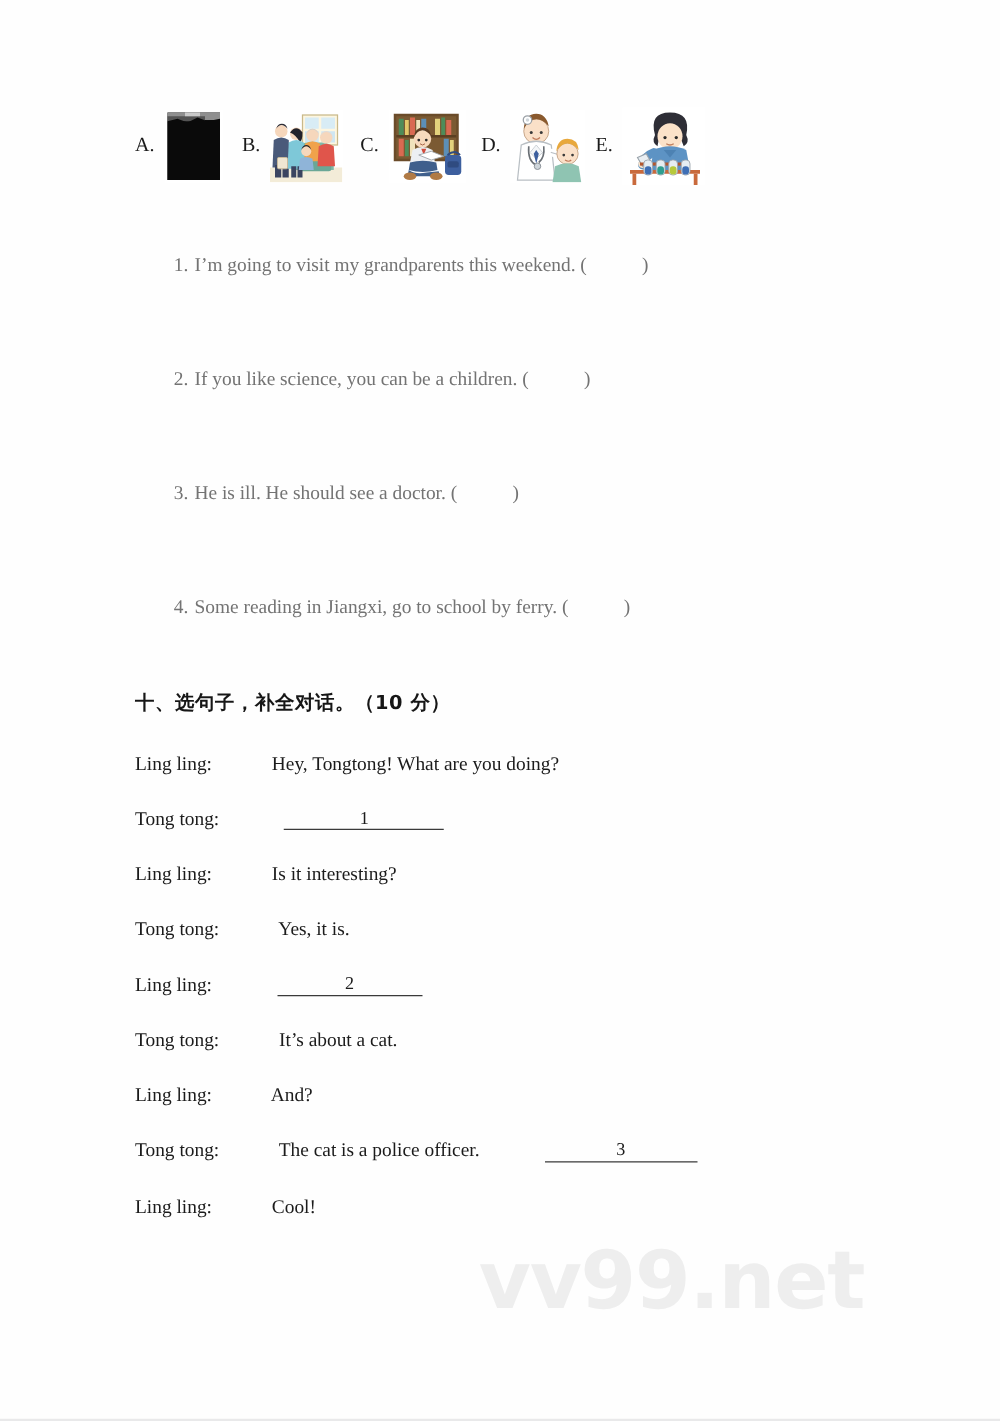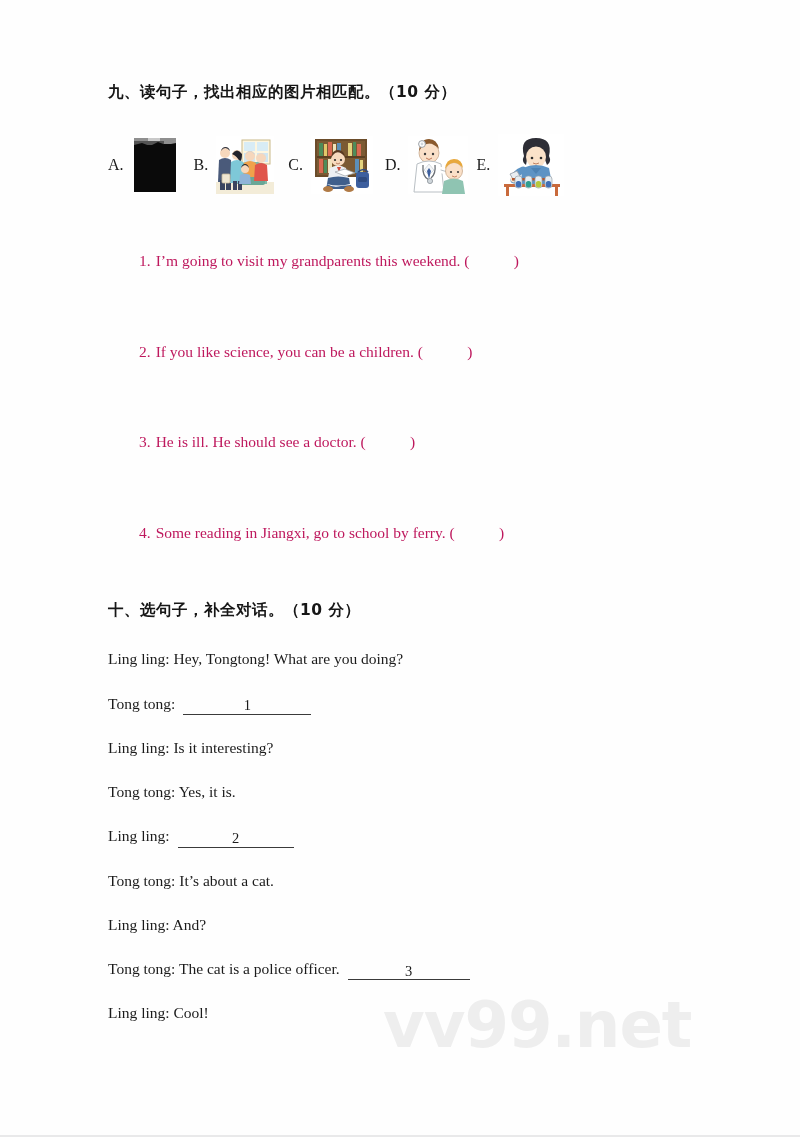--- a/index.html
+++ b/index.html
@@ -82,39 +82,40 @@
   .sentence-list {
     margin: 0;
     padding: 0;
     list-style: none;
   }
   .sentence-item {
     font-size: 15.5px;
     line-height: 1.5;
     margin-bottom: 21px;
     white-space: pre;
-    color: #be185d;
+    color: #737373;
   }
   .sentence-num { margin-right: 5px; }
   .sentence-paren { letter-spacing: 0.5px; }
 
   
   .dialogue {
     margin: 0;
     padding: 0;
     list-style: none;
   }
   .dialogue-line {
     font-size: 15.5px;
     line-height: 1.5;
     margin-bottom: 21px;
     color: #1b1b1b;
     display: flex;
-    align-items: flex-end;
+    align-items: center;
     flex-wrap: nowrap;
+    gap: 44px;
   }
   .speaker { white-space: pre; }
   .utterance { white-space: pre; }
   .blank {
     display: inline-block;
     position: relative;
     border-bottom: 1.3px solid #3a3a3a;
     text-align: center;
     font-size: 14.5px;
     margin-left: 8px;
@@ -139,21 +140,20 @@
     white-space: pre;
   }
 </style>
 </head>
 <body>
 
 <div class="page">
 
   <div class="content">
 
-    <h2 class="section-heading heading-nine">九、读句子，找出相应的图片相匹配。（10 分）</h2>
 
     <div class="picture-row">
 
       <div class="pic-item gap-a">
         <span class="pic-label">A.</span>
         <span class="thumb">
           <svg width="46" height="58" viewBox="0 0 46 58">
             <rect x="0" y="0" width="46" height="58" fill="#ffffff"></rect>
             <rect x="2" y="2" width="42" height="54" fill="#0d0d0d"></rect>
             <rect x="2" y="2" width="42" height="6" fill="#8f8f8f"></rect>

